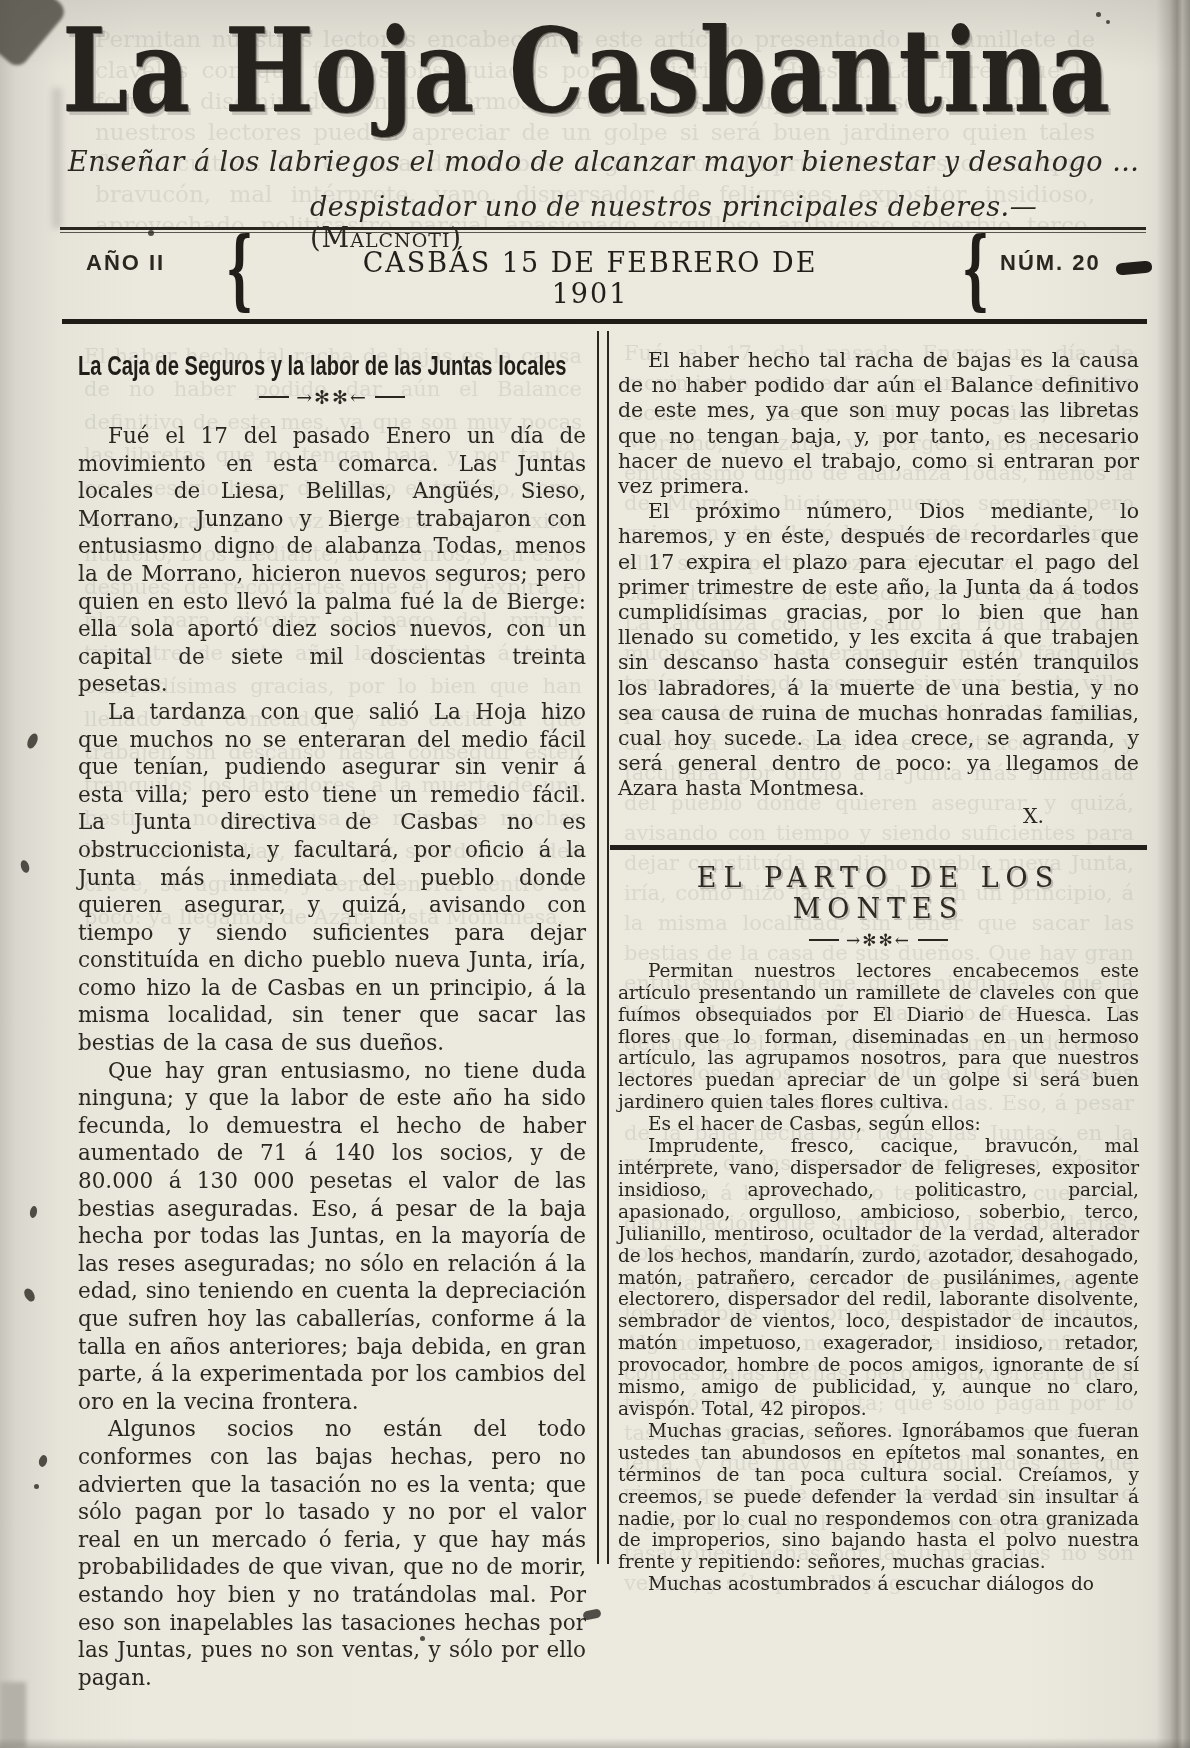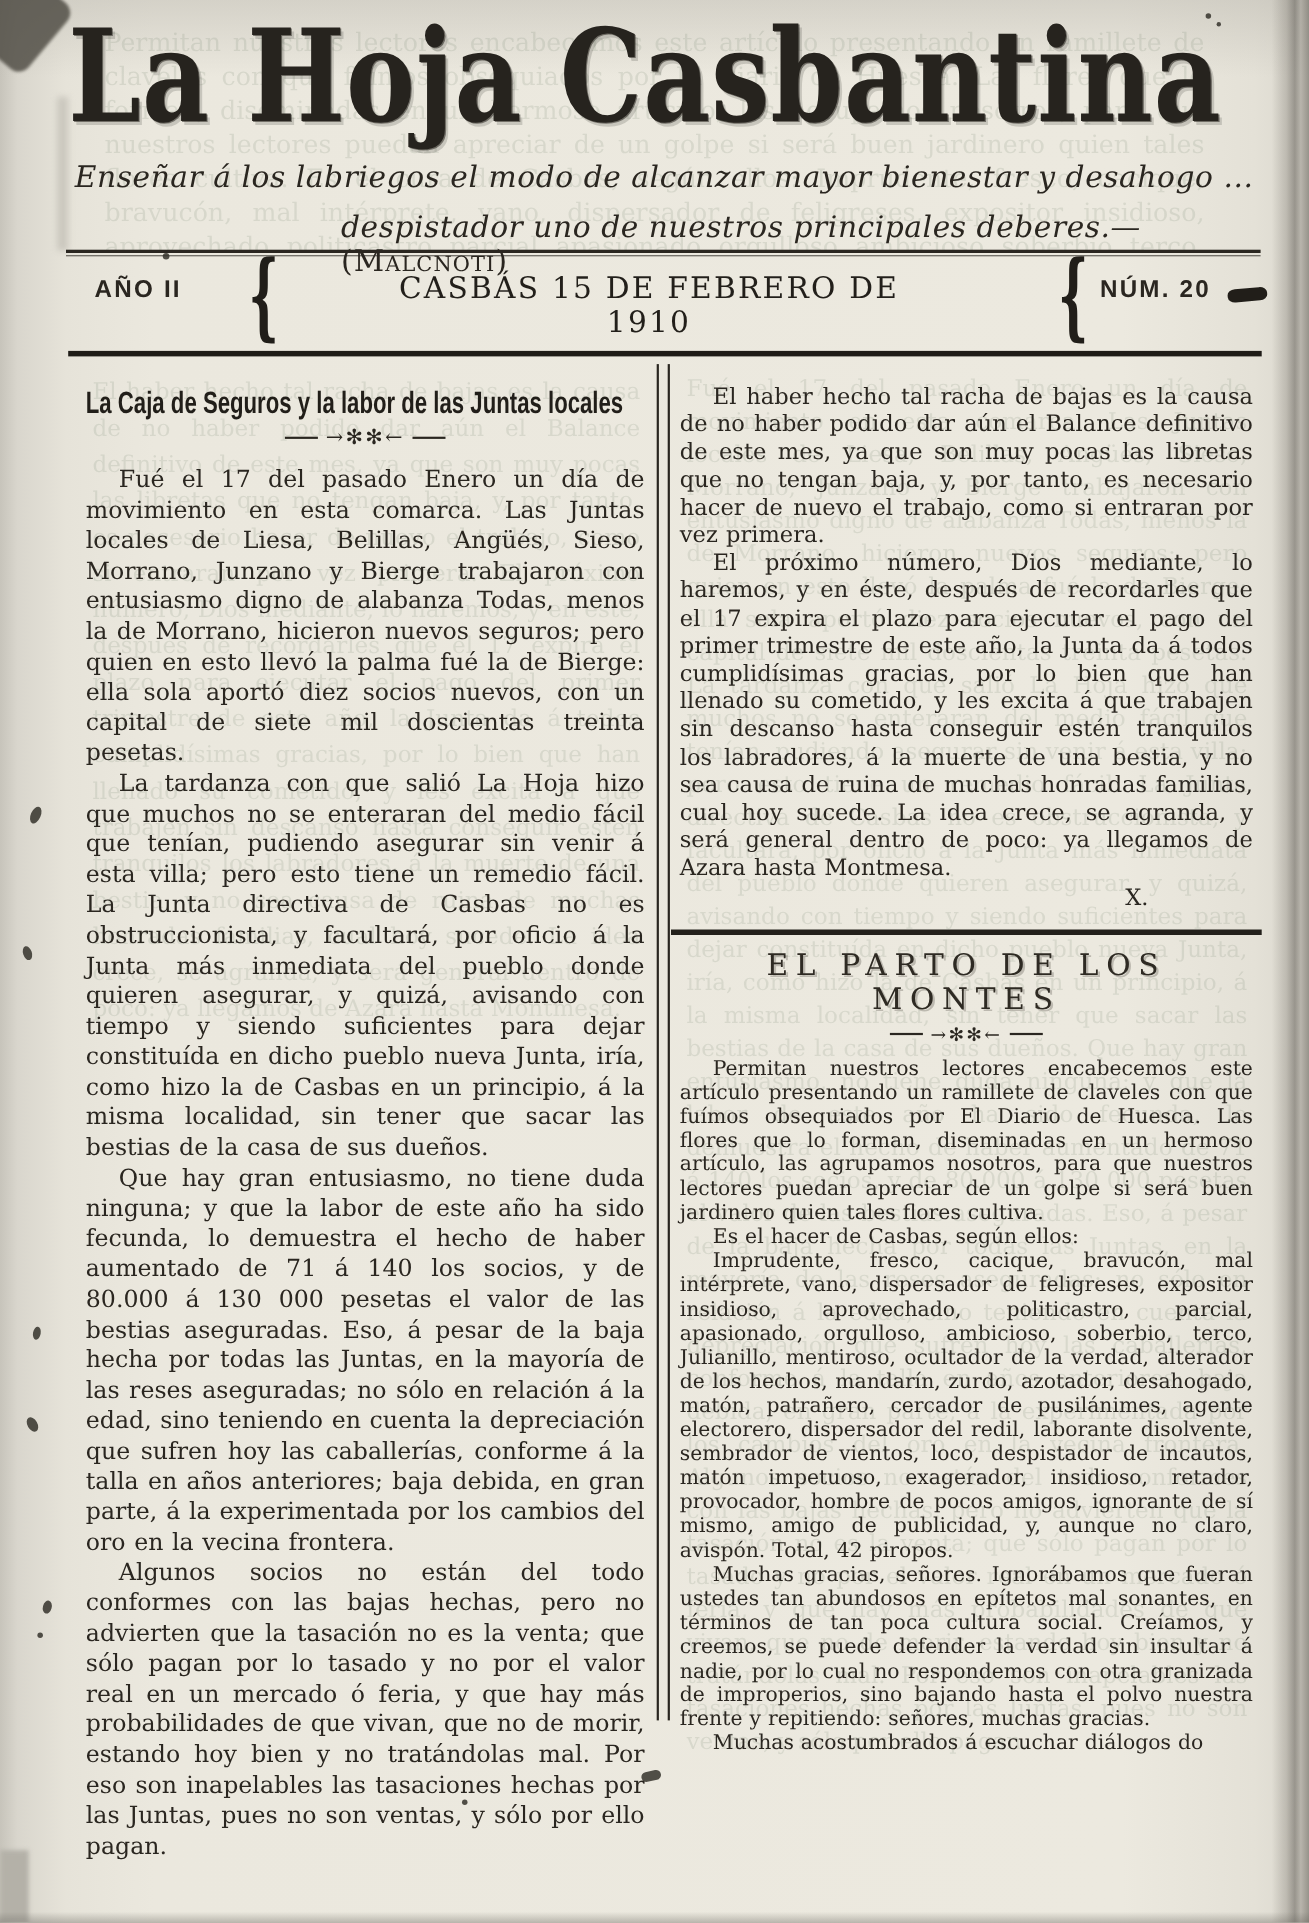--- a/index.html
+++ b/index.html
@@ -84,21 +84,21 @@
   <h1 class="abs z2 mast-title">La Hoja Casbantina</h1>
   <p class="abs z2 motto1">Enseñar á los labriegos el modo de alcanzar mayor bienestar y desahogo ...</p>
   <p class="abs z2 motto2">
     <span>despistador uno de nuestros principales deberes.—</span>
     <span class="motto-attr">(Malcnoti)</span>
   </p>
 
   <div class="abs z2 rule-thin"></div>
   <span class="abs z2 dl-year">AÑO II</span>
   <span class="abs z2 brace brace-l">{</span>
-  <span class="abs z2 dl-date">CASBÁS 15 DE FEBRERO DE 1910</span>
+  <span class="abs z2 dl-date">CASBÁS 15 DE FEBRERO DE 1901</span>
   <span class="abs z2 brace brace-r">{</span>
   <span class="abs z2 dl-num">NÚM. 20</span>
   <span class="abs z2 dl-blob"></span>
   <div class="abs z2 rule-thick"></div>
 
   <div class="abs z2 col-divider"></div>
 
   <section class="abs col col-left">
     <h2 class="col-head">La Caja de Seguros y la labor de las Juntas locales</h2>
     <div class="orn">

